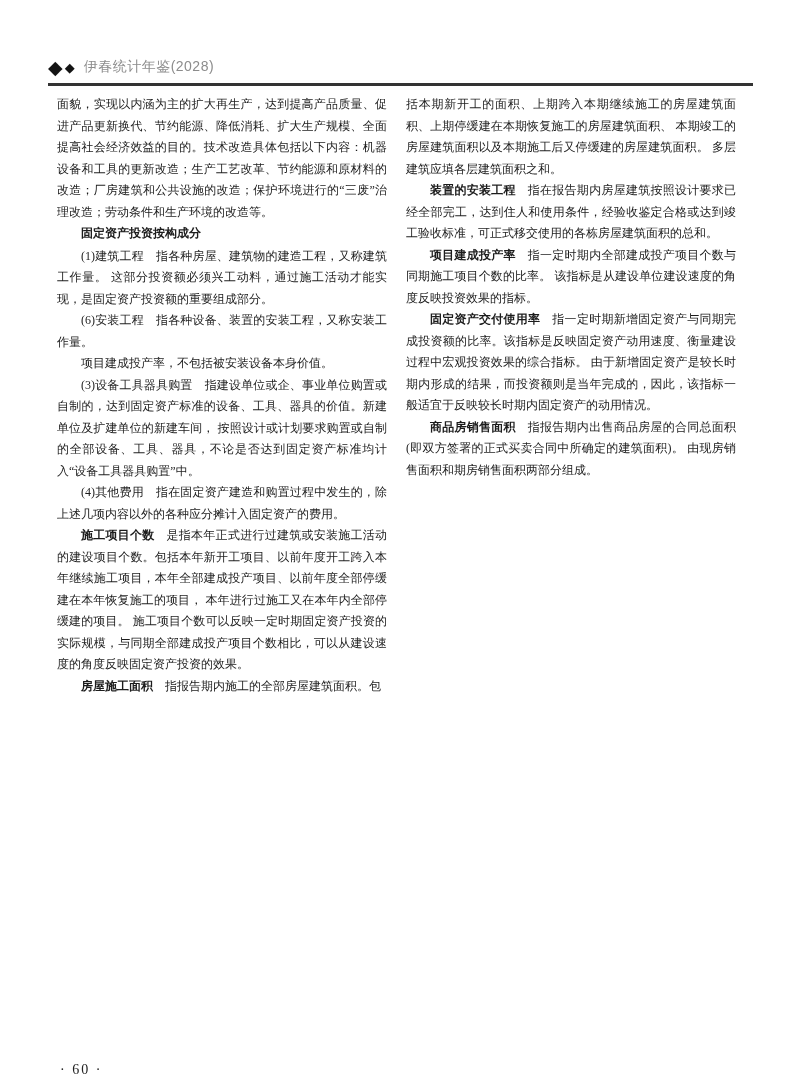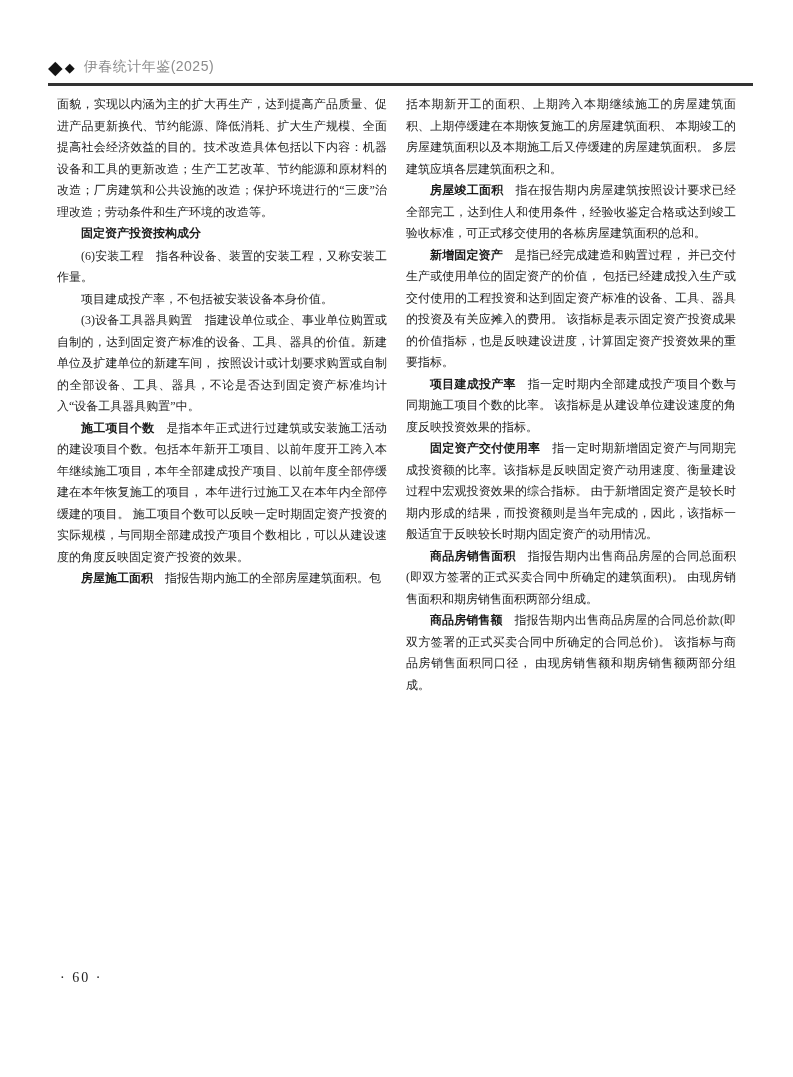--- a/index.html
+++ b/index.html
@@ -82,59 +82,59 @@
   }
   .term {
     font-weight: bold;
     font-family: "Liberation Sans", sans-serif;
     margin-right: 1em;
   }
   
   .page-number {
     position: absolute;
     left: 60px;
-    top: 970px;
+    top: 1062px;
     font-size: 14px;
     color: #222222;
     letter-spacing: 2px;
   }
 </style>
 </head>
 <body>
 
 <div class="page">
 
   <div class="header">
     <div class="header-row">
       <span class="diamond-lg">◆</span>
       <span class="diamond-sm">◆</span>
-      <span class="header-title">伊春统计年鉴(2025)</span>
+      <span class="header-title">伊春统计年鉴(2028)</span>
     </div>
     <div class="header-rule"></div>
   </div>
 
   <div class="columns">
 
     <div class="col">
       <p class="no-indent">面貌，实现以内涵为主的扩大再生产，达到提高产品质量、促进产品更新换代、节约能源、降低消耗、扩大生产规模、全面提高社会经济效益的目的。技术改造具体包括以下内容：机器设备和工具的更新改造；生产工艺改革、节约能源和原材料的改造；厂房建筑和公共设施的改造；保护环境进行的“三废”治理改造；劳动条件和生产环境的改造等。</p>
       <p><span class="heading">固定资产投资按构成分</span></p>
+      <p>(1)建筑工程　指各种房屋、建筑物的建造工程，又称建筑工作量。 这部分投资额必须兴工动料，通过施工活动才能实现，是固定资产投资额的重要组成部分。</p>
       <p>(6)安装工程　指各种设备、装置的安装工程，又称安装工作量。</p>
       <p>项目建成投产率，不包括被安装设备本身价值。</p>
       <p>(3)设备工具器具购置　指建设单位或企、事业单位购置或自制的，达到固定资产标准的设备、工具、器具的价值。新建单位及扩建单位的新建车间， 按照设计或计划要求购置或自制的全部设备、工具、器具，不论是否达到固定资产标准均计入“设备工具器具购置”中。</p>
+      <p>(4)其他费用　指在固定资产建造和购置过程中发生的，除上述几项内容以外的各种应分摊计入固定资产的费用。</p>
       <p><span class="term">施工项目个数</span><span>是指本年正式进行过建筑或安装施工活动的建设项目个数。包括本年新开工项目、以前年度开工跨入本年继续施工项目，本年全部建成投产项目、以前年度全部停缓建在本年恢复施工的项目， 本年进行过施工又在本年内全部停缓建的项目。 施工项目个数可以反映一定时期固定资产投资的实际规模，与同期全部建成投产项目个数相比，可以从建设速度的角度反映固定资产投资的效果。</span></p>
       <p><span class="term">房屋施工面积</span><span>指报告期内施工的全部房屋建筑面积。包</span></p>
     </div>
 
     <div class="col">
       <p class="no-indent">括本期新开工的面积、上期跨入本期继续施工的房屋建筑面积、上期停缓建在本期恢复施工的房屋建筑面积、 本期竣工的房屋建筑面积以及本期施工后又停缓建的房屋建筑面积。 多层建筑应填各层建筑面积之和。</p>
-      <p><span class="term">房屋竣工面积</span><span>指在报告期内房屋建筑按照设计要求已经全部完工，达到住人和使用条件，经验收鉴定合格或达到竣工验收标准，可正式移交使用的各栋房屋建筑面积的总和。</span></p>
-      <p><span class="term">新增固定资产</span><span>是指已经完成建造和购置过程， 并已交付生产或使用单位的固定资产的价值， 包括已经建成投入生产或交付使用的工程投资和达到固定资产标准的设备、工具、器具的投资及有关应摊入的费用。 该指标是表示固定资产投资成果的价值指标，也是反映建设进度，计算固定资产投资效果的重要指标。</span></p>
+      <p><span class="term">装置的安装工程</span><span>指在报告期内房屋建筑按照设计要求已经全部完工，达到住人和使用条件，经验收鉴定合格或达到竣工验收标准，可正式移交使用的各栋房屋建筑面积的总和。</span></p>
       <p><span class="term">项目建成投产率</span><span>指一定时期内全部建成投产项目个数与同期施工项目个数的比率。 该指标是从建设单位建设速度的角度反映投资效果的指标。</span></p>
       <p><span class="term">固定资产交付使用率</span><span>指一定时期新增固定资产与同期完成投资额的比率。该指标是反映固定资产动用速度、衡量建设过程中宏观投资效果的综合指标。 由于新增固定资产是较长时期内形成的结果，而投资额则是当年完成的，因此，该指标一般适宜于反映较长时期内固定资产的动用情况。</span></p>
       <p><span class="term">商品房销售面积</span><span>指报告期内出售商品房屋的合同总面积(即双方签署的正式买卖合同中所确定的建筑面积)。 由现房销售面积和期房销售面积两部分组成。</span></p>
-      <p><span class="term">商品房销售额</span><span>指报告期内出售商品房屋的合同总价款(即双方签署的正式买卖合同中所确定的合同总价)。 该指标与商品房销售面积同口径， 由现房销售额和期房销售额两部分组成。</span></p>
     </div>
 
   </div>
 
   <div class="page-number">· 60 ·</div>
 
 </div>
 
 </body></html>

